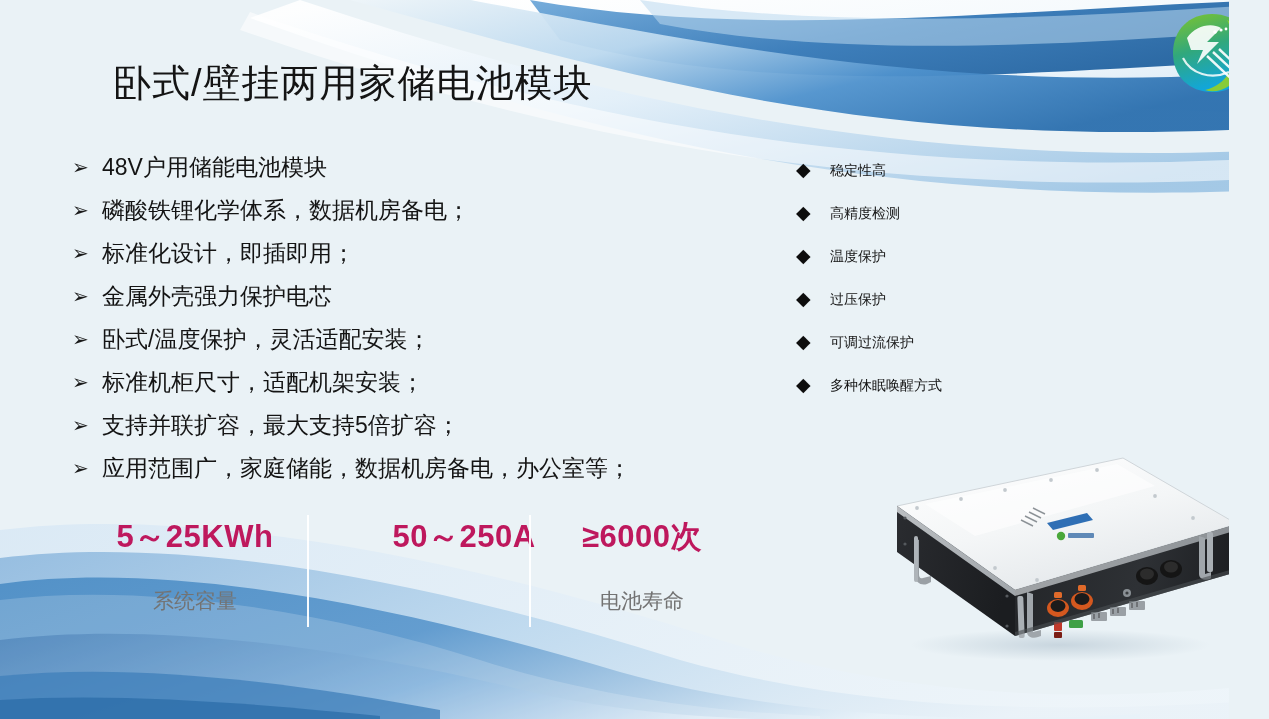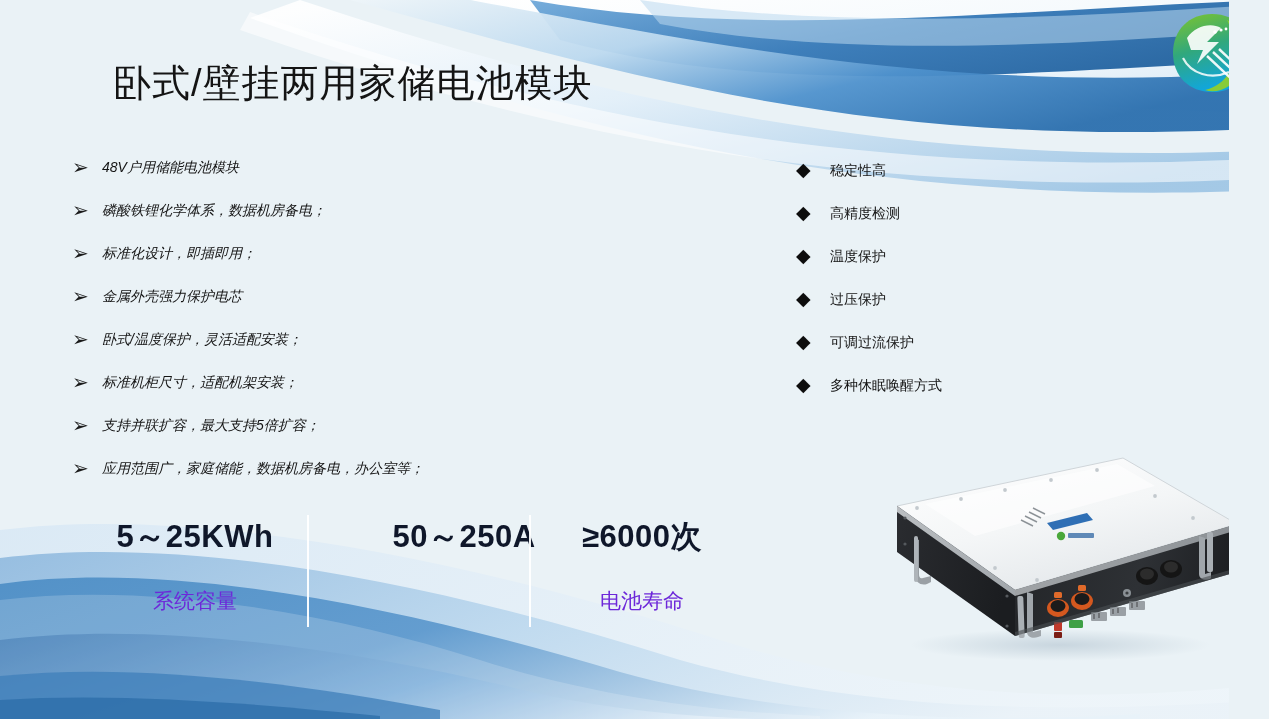--- a/index.html
+++ b/index.html
@@ -27,43 +27,42 @@
   .bullet-row{
     display:flex;align-items:flex-start;
     height:43px;
   }
   .arrow-mark{
     width:30px;flex:0 0 30px;
     font-size:20px;line-height:30px;color:#1a1a1a;
     text-align:left;
   }
   .bullet-text{
-    font-size:14px;line-height:30px;color:#141414;
+    font-size:23px;line-height:30px;color:#141414;
     white-space:nowrap;
-    font-style:italic;
   }
 
   
   #right-list{position:absolute;left:796px;top:155px;width:300px;}
   .d-row{display:flex;align-items:flex-start;height:43px;}
   .diamond-mark{
     width:34px;flex:0 0 34px;
     font-size:19px;line-height:30px;color:#0d0d0d;
   }
   .d-text{font-size:14px;line-height:30px;color:#141414;white-space:nowrap;}
 
   
   #stats{position:absolute;left:85px;top:515px;width:660px;height:112px;}
   .stat{position:absolute;top:0;width:220px;text-align:center;}
   .stat-value{
-    font-size:31px;font-weight:bold;color:#0f172a;
+    font-size:31px;font-weight:bold;color:#be185d;
     line-height:44px;white-space:nowrap;letter-spacing:.5px;
   }
   .stat-label{
-    font-size:21px;color:#6d28d9;line-height:32px;margin-top:26px;
+    font-size:21px;color:#737373;line-height:32px;margin-top:26px;
     white-space:nowrap;
   }
   .divider{
     position:absolute;top:0;width:2px;height:112px;
     background:#ffffff;opacity:.95;
   }
 
   
   #product{position:absolute;left:855px;top:440px;width:400px;height:235px;}
 </style>

